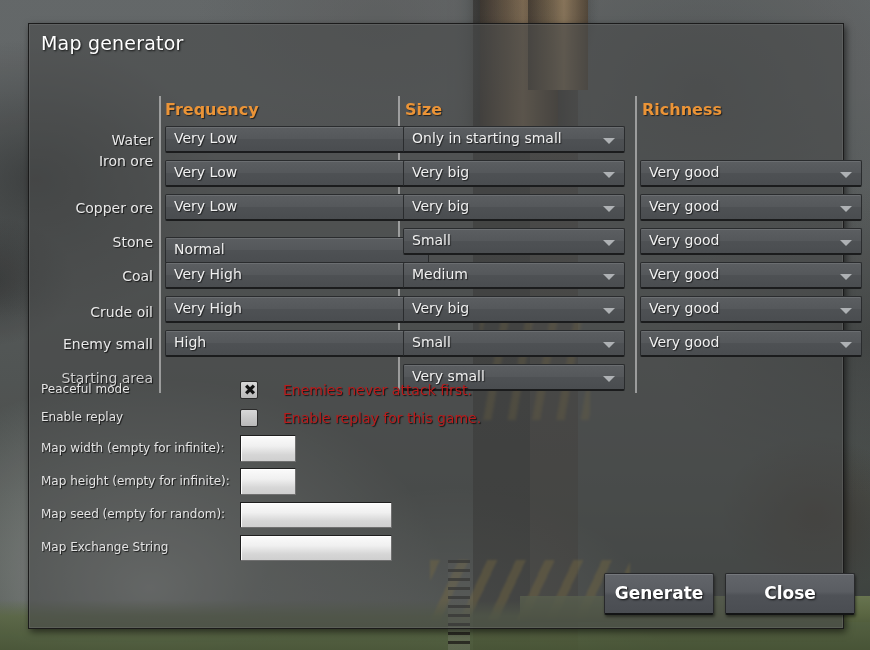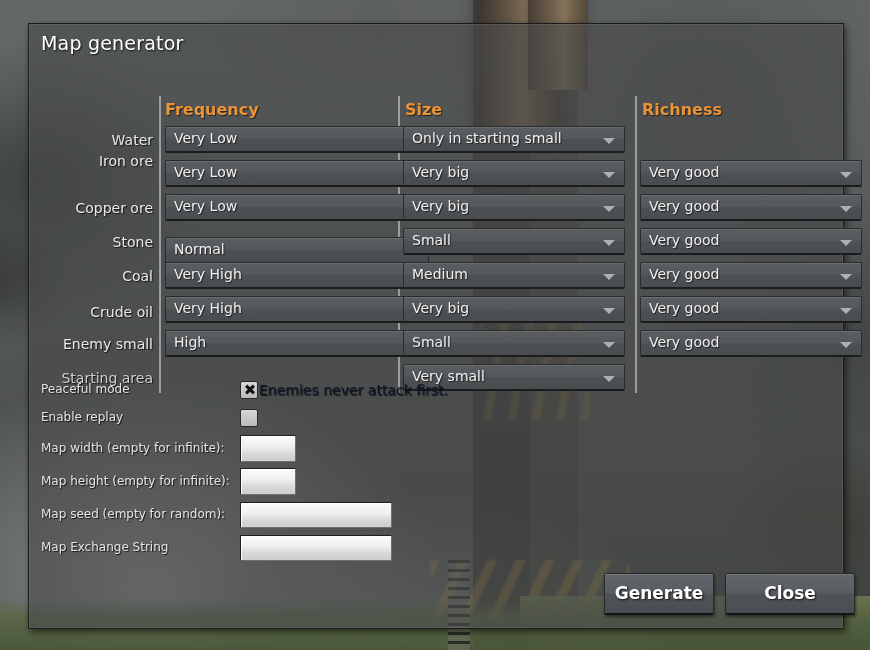--- a/index.html
+++ b/index.html
@@ -208,23 +208,23 @@
     left: 1px; top: -3px;
     width: 16px;
     text-align: center;
     font-size: 15px;
     font-weight: bold;
     color: #121212;
     line-height: 22px;
   }
   .chk-text {
     position: absolute;
-    left: 230px;
+    left: 254px;
     font-size: 14px;
-    color: #0f172a;
+    color: #b91c1c;
     text-shadow: 1px 1px 1px rgba(0,0,0,.75);
     white-space: nowrap;
   }
 
   .tinput {
     position: absolute;
     background: linear-gradient(to bottom, #fbfbfb 0%, #f0f0f0 40%, #d6d6d6 75%, #cfcfcf 100%);
     border: 1px solid #1e1e1e;
     border-bottom-color: #6f6f6f;
     border-right-color: #6f6f6f;
@@ -388,20 +388,21 @@
   </div>
 
   <div id="options">
 
     <div class="opt-label" style="top:358px">Peaceful mode</div>
     <div class="chk on" style="top:357px"></div>
     <div class="chk-text" style="top:358px">Enemies never attack first.</div>
 
     <div class="opt-label" style="top:386px">Enable replay</div>
     <div class="chk" style="top:385px"></div>
+    <div class="chk-text" style="top:386px">Enable replay for this game.</div>
 
     <div class="opt-label" style="top:417px">Map width (empty for infinite):</div>
     <div class="tinput small" style="top:411px"></div>
 
     <div class="opt-label" style="top:450px">Map height (empty for infinite):</div>
     <div class="tinput small" style="top:444px"></div>
 
     <div class="opt-label" style="top:483px">Map seed (empty for random):</div>
     <div class="tinput wide" style="top:478px"></div>
 

